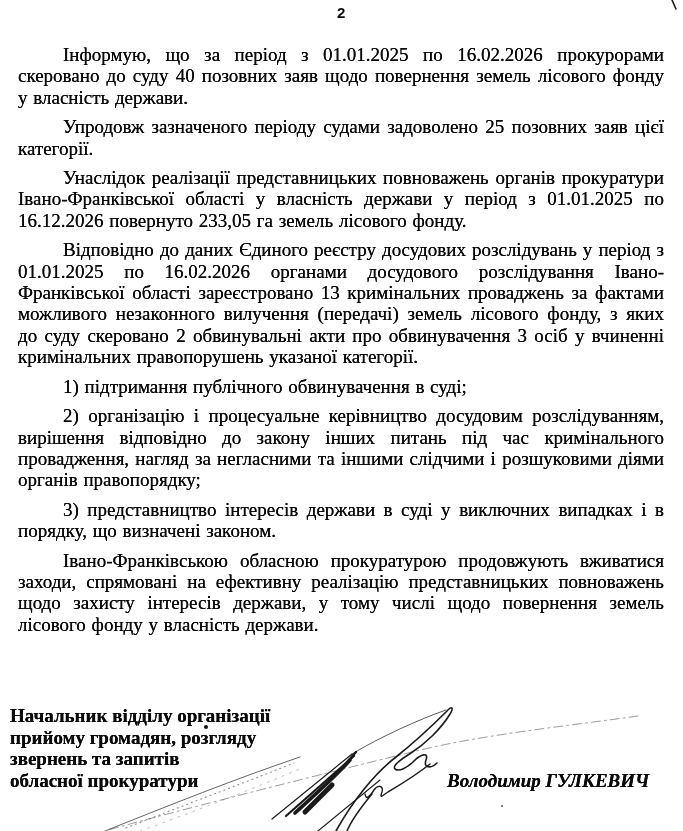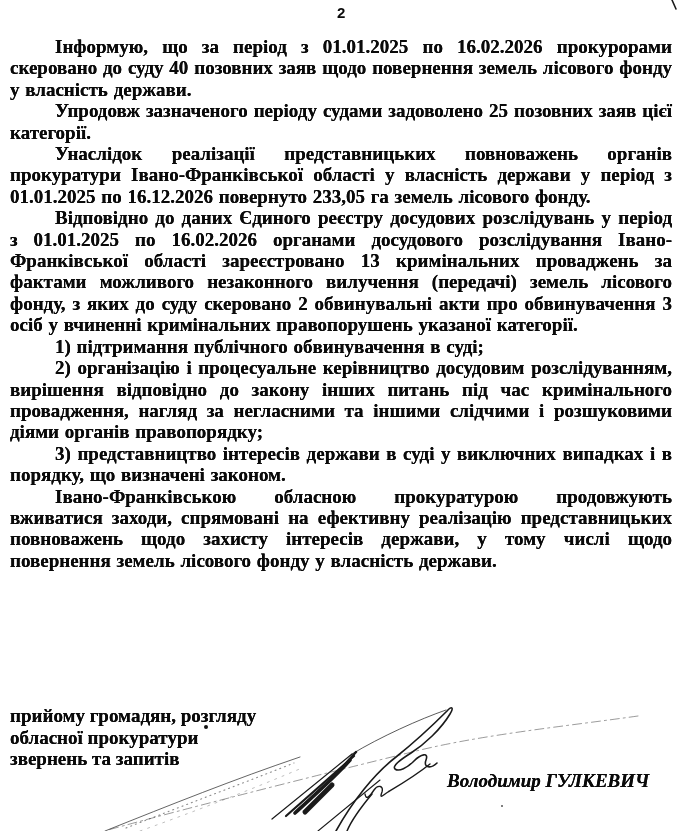--- a/index.html
+++ b/index.html
@@ -30,29 +30,28 @@
     font-weight: 600;
     letter-spacing: 0.5px;
   }
   .body-text {
     position: absolute;
     top: 36px;
     left: 10px;
     width: 662px;
   }
   .body-text p {
-    margin: 0;
+    margin: 8px;
     padding: 0;
     text-align: justify;
     text-indent: 45px;
     font-size: 19px;
     line-height: 21.4px;
     text-shadow: 0 0 0.45px #000;
     word-spacing: 1px;
-    font-weight: bold;
   }
   .sig-title {
     position: absolute;
     left: 10px;
     top: 705px;
     width: 310px;
     font-size: 19px;
     line-height: 21.6px;
     font-weight: bold;
     text-shadow: 0 0 0.5px #000;
@@ -92,23 +91,24 @@
     <p>Упродовж зазначеного періоду судами задоволено 25 позовних заяв цієї категорії.</p>
     <p>Унаслідок реалізації представницьких повноважень органів прокуратури Івано-Франківської області у власність держави у період з 01.01.2025 по 16.12.2026 повернуто 233,05 га земель лісового фонду.</p>
     <p>Відповідно до даних Єдиного реєстру досудових розслідувань у період з 01.01.2025 по 16.02.2026 органами досудового розслідування Івано-Франківської області зареєстровано 13 кримінальних проваджень за фактами можливого незаконного вилучення (передачі) земель лісового фонду, з яких до суду скеровано 2 обвинувальні акти про обвинувачення 3 осіб у вчиненні кримінальних правопорушень указаної категорії.</p>
     <p>1) підтримання публічного обвинувачення в суді;</p>
     <p>2) організацію і процесуальне керівництво досудовим розслідуванням, вирішення відповідно до закону інших питань під час кримінального провадження, нагляд за негласними та іншими слідчими і розшуковими діями органів правопорядку;</p>
     <p>3) представництво інтересів держави в суді у виключних випадках і в порядку, що визначені законом.</p>
     <p>Івано-Франківською обласною прокуратурою продовжують вживатися заходи, спрямовані на ефективну реалізацію представницьких повноважень щодо захисту інтересів держави, у тому числі щодо повернення земель лісового фонду у власність держави.</p>
   </div>
 
   <div class="sig-title">
+    <div>Начальник відділу організації</div>
     <div>прийому громадян, розгляду</div>
+    <div>звернень та запитів</div>
     <div>обласної прокуратури</div>
-    <div>звернень та запитів</div>
   </div>
 
   <div class="sig-name">Володимир ГУЛКЕВИЧ</div>
 
   <div class="speck speck-title-dot"></div>
   <div class="speck speck-name-dot"></div>
 
   <svg class="signature-svg" width="683" height="831" viewBox="0 0 683 831">
     <g fill="none" stroke="#1a1a1a" stroke-linecap="round">
 

